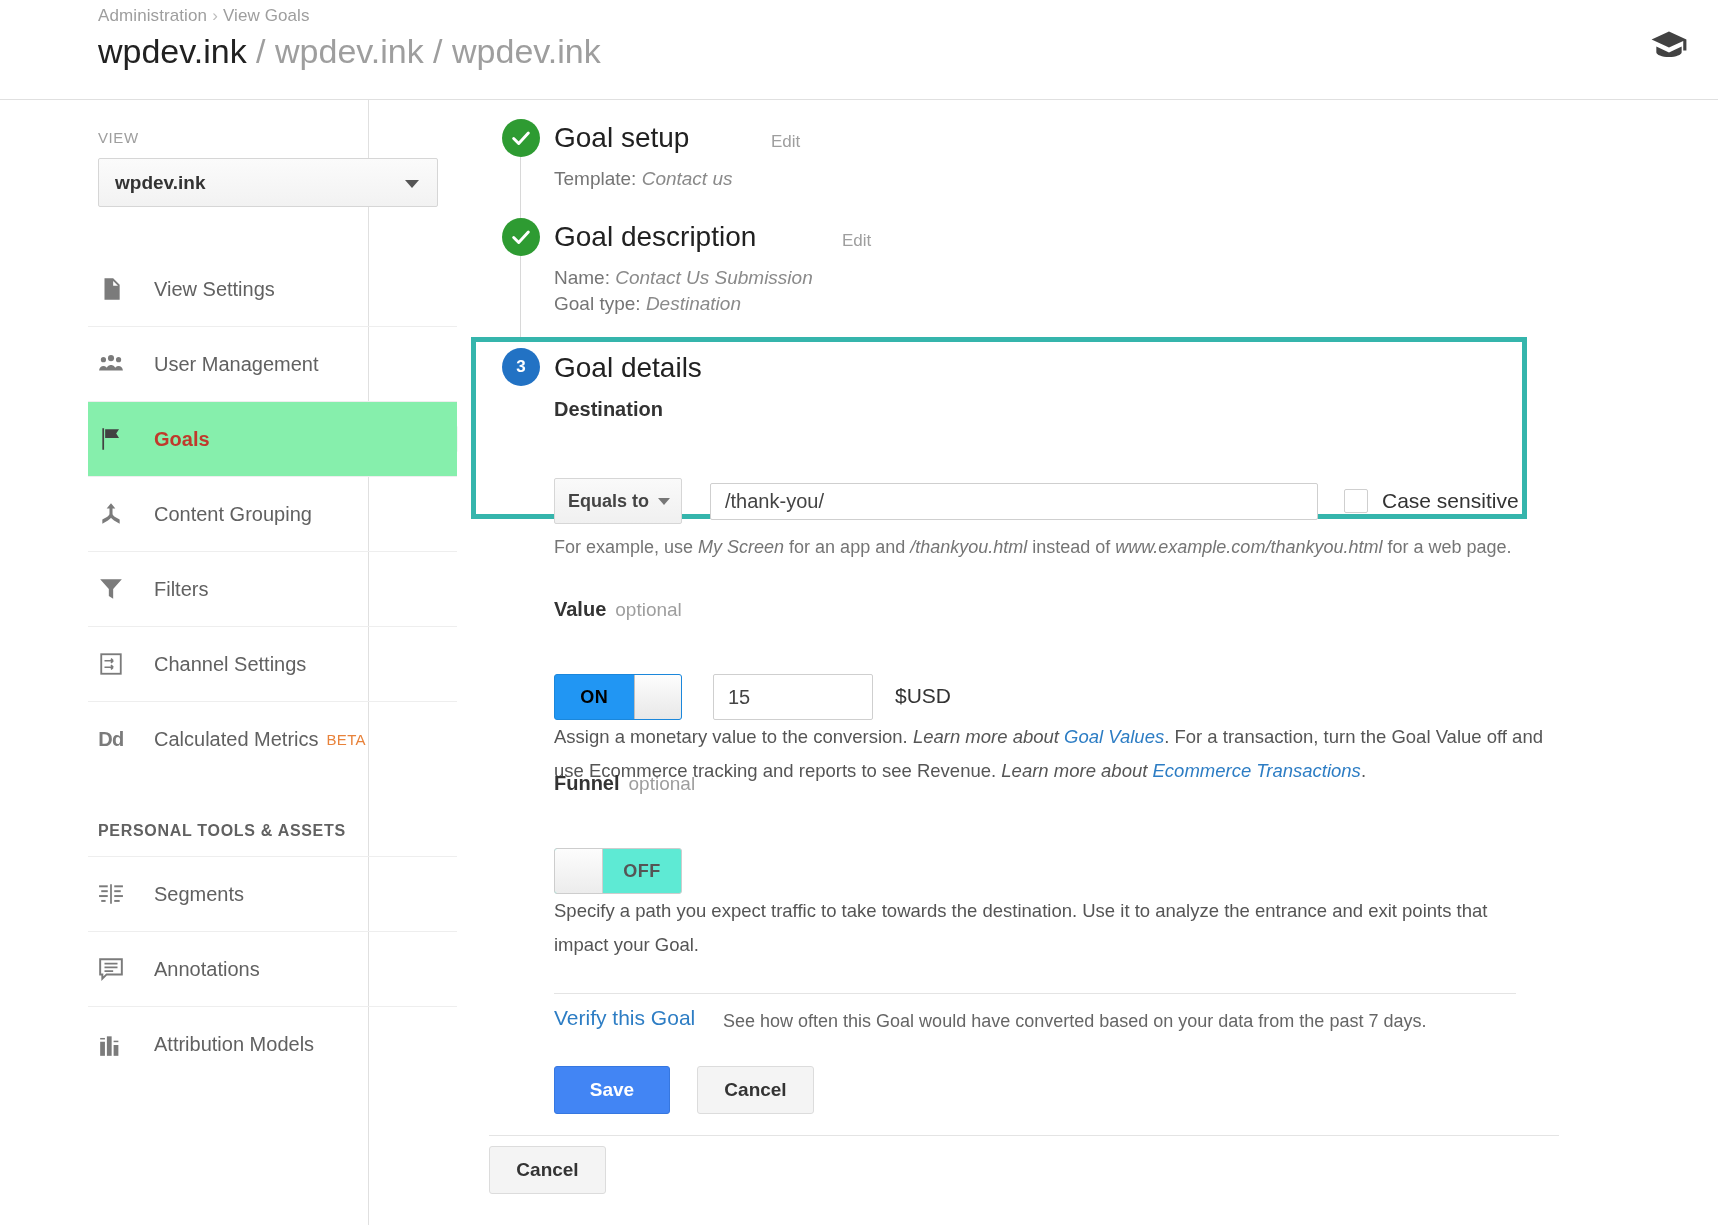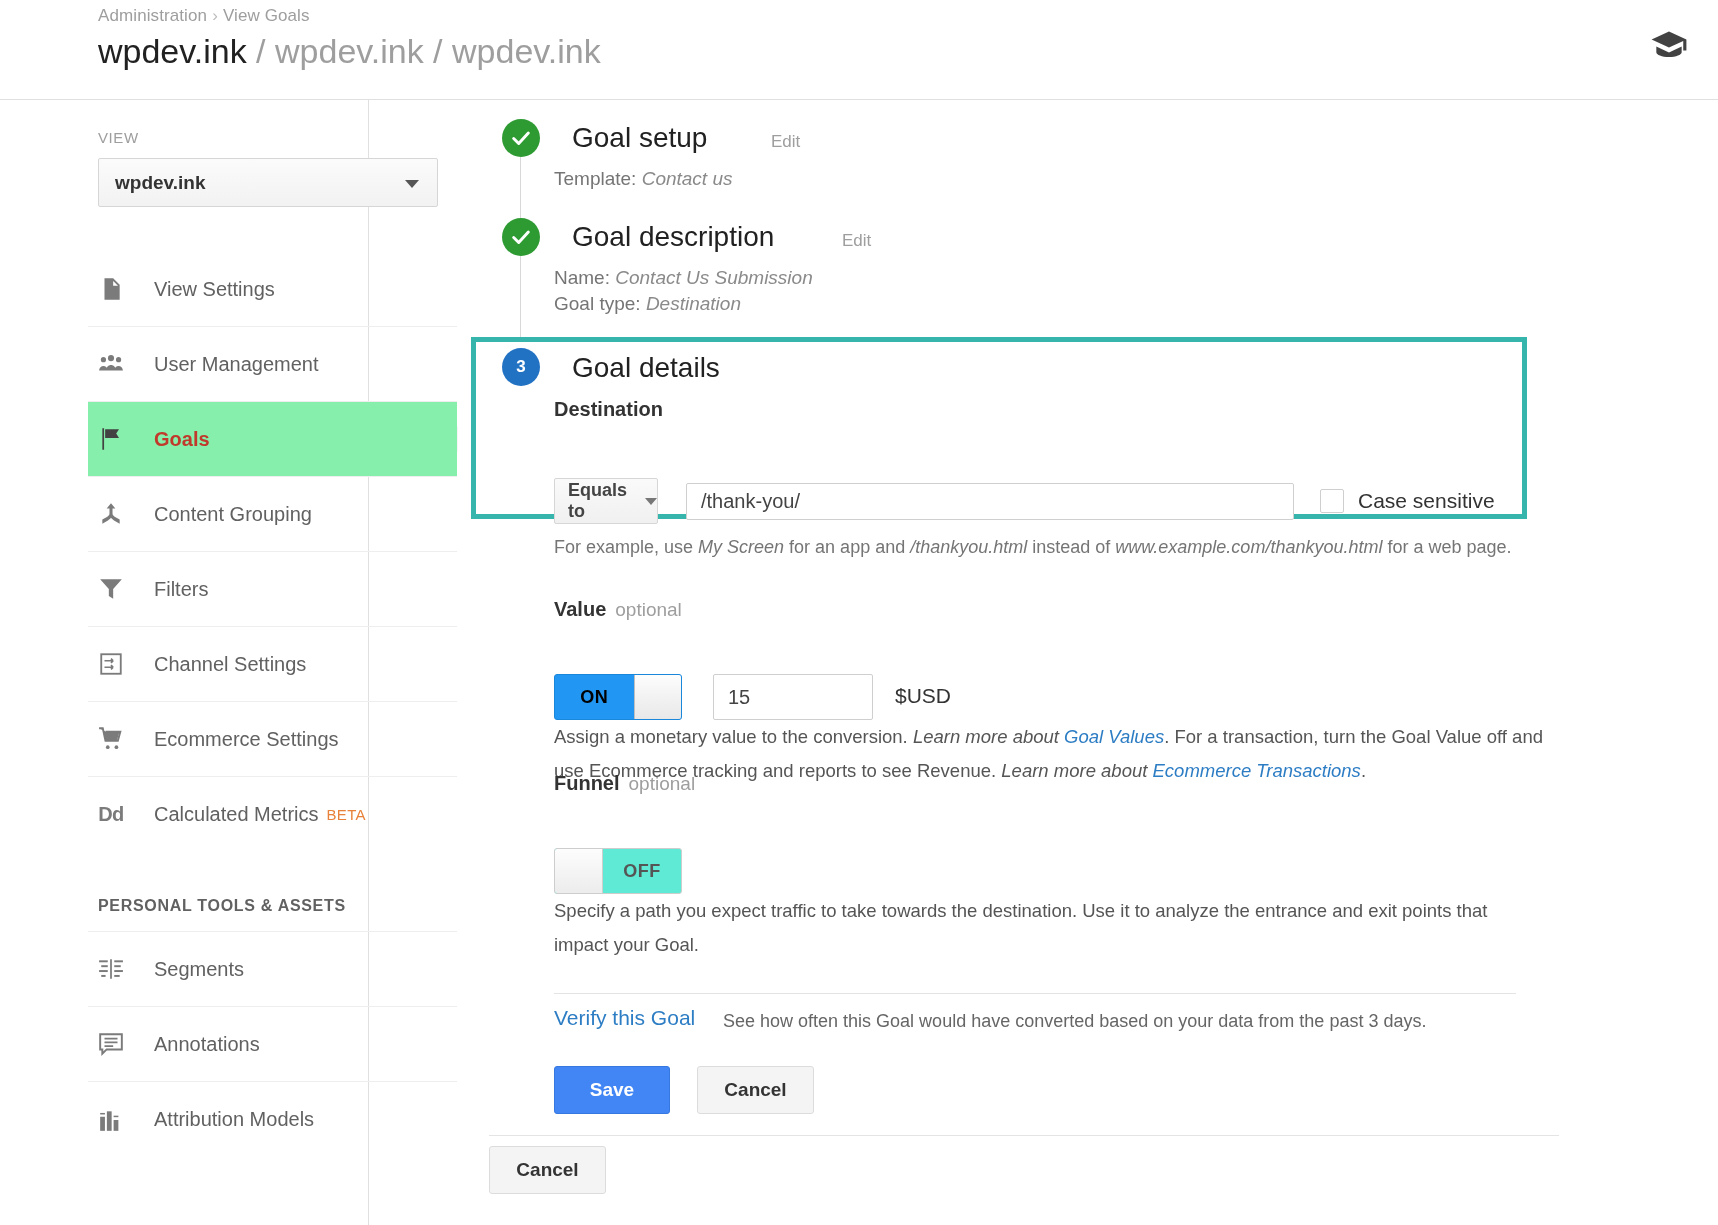--- a/index.html
+++ b/index.html
@@ -140,21 +140,21 @@
   .step-dot.done { background: #2e9b32; }
   .step-dot.done svg { width: 22px; height: 22px; color: #fff; }
   .step-dot.current {
     background: #2272c4; color: #fff;
     font-size: 17px; font-weight: 700;
   }
   .step-connector {
     position: absolute; left: 62px; width: 1px; background: #d8d8d8;
   }
   .step-title {
-    position: absolute; left: 114px; top: -3px;
+    position: absolute; left: 96px; top: -3px;
     font-size: 28px; color: #212121; font-weight: 400; white-space: nowrap;
   }
   .step-edit {
     position: absolute; top: 7px;
     font-size: 17px; color: #9e9e9e; cursor: pointer; text-decoration: none;
   }
   .step-sub {
     position: absolute; left: 96px;
     font-size: 19px; color: #757575; white-space: nowrap;
   }
@@ -172,21 +172,21 @@
   .detail-label {
     position: absolute; left: 96px;
     font-size: 20px; font-weight: 700; color: #333;
   }
   .optional-tag {
     font-size: 19px; font-weight: 400; color: #9e9e9e; margin-left: 9px;
   }
 
   .dest-row { position: absolute; left: 96px; top: 378px; display: flex; align-items: center; }
   .match-select {
-    width: 104px; height: 46px;
+    width: 128px; height: 46px;
     border: 1px solid #d6d6d6; border-radius: 2px;
     background: linear-gradient(#fafafa, #f0f0f0);
     display: flex; align-items: center; cursor: pointer;
   }
   .match-select .ms-text { margin-left: 13px; font-size: 18px; font-weight: 700; color: #444; }
   .ms-caret {
     margin-left: 9px; width: 0; height: 0;
     border-left: 6px solid transparent;
     border-right: 6px solid transparent;
     border-top: 7px solid #777;
@@ -383,31 +383,20 @@
     <div class="nav-item">
       <span class="ic">
         <svg viewBox="0 0 24 24" fill="none" stroke="currentColor" stroke-width="1.7">
             <rect x="3" y="3" width="18" height="18"></rect>
             <path d="M6 9h8m0 0l-2-2m2 2l-2 2M6 15h8m0 0l-2-2m2 2l-2 2" stroke-width="1.6"></path>
           </svg>
       </span>
       <span class="lbl">Channel Settings</span>
     </div>
 
-    <div class="nav-item">
-      <span class="ic">
-        <svg viewBox="0 0 24 24" fill="currentColor">
-            <path d="M1 2h3.2l2.4 11.2h11l2.2-8H7.4"></path>
-            <path d="M1 2h3.4l2.5 11.6h11.4l2.3-8.4H7" fill="none" stroke="currentColor" stroke-width="1.8"></path>
-            <circle cx="9" cy="19.5" r="1.7"></circle>
-            <circle cx="17" cy="19.5" r="1.7"></circle>
-          </svg>
-      </span>
-      <span class="lbl">Ecommerce Settings</span>
-    </div>
 
     <div class="nav-item nb">
       <span class="ic dd-glyph">Dd</span>
       <span class="lbl">Calculated Metrics</span>
       <span class="beta-badge">BETA</span>
     </div>
 
     <div class="section-head">
       <span>PERSONAL TOOLS &amp; ASSETS</span>
     </div>
@@ -529,21 +518,21 @@
       <span>Funnel</span><span class="optional-tag">optional</span>
     </div>
     <div class="toggle off" style="top:748px;">
       <span class="tg-knob"></span>
       <span class="tg-text">OFF</span>
     </div>
     <div class="para" style="top:794px; width:962px;">Specify a path you expect traffic to take towards the destination. Use it to analyze the entrance and exit points that impact your Goal.</div>
 
     <div class="divider"></div>
     <a class="verify-link" href="#">Verify this Goal</a>
-    <div class="verify-desc">See how often this Goal would have converted based on your data from the past 3 days.</div>
+    <div class="verify-desc">See how often this Goal would have converted based on your data from the past 7 days.</div>
 
     <div class="btn btn-save">Save</div>
     <div class="btn btn-cancel">Cancel</div>
 
     <div class="bottom-rule"></div>
     <div class="btn btn-cancel-bottom">Cancel</div>
 
   </div>
 </div>
 

